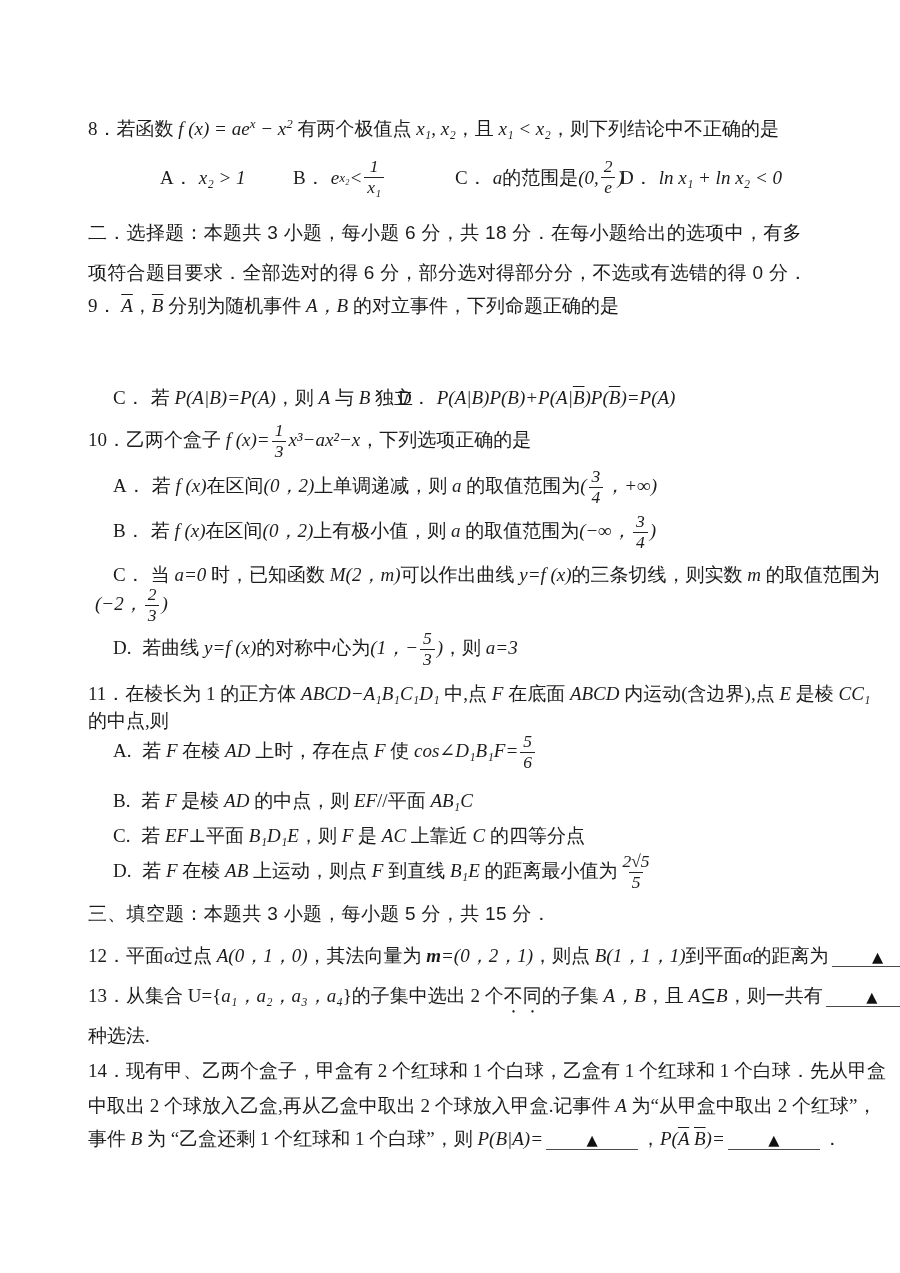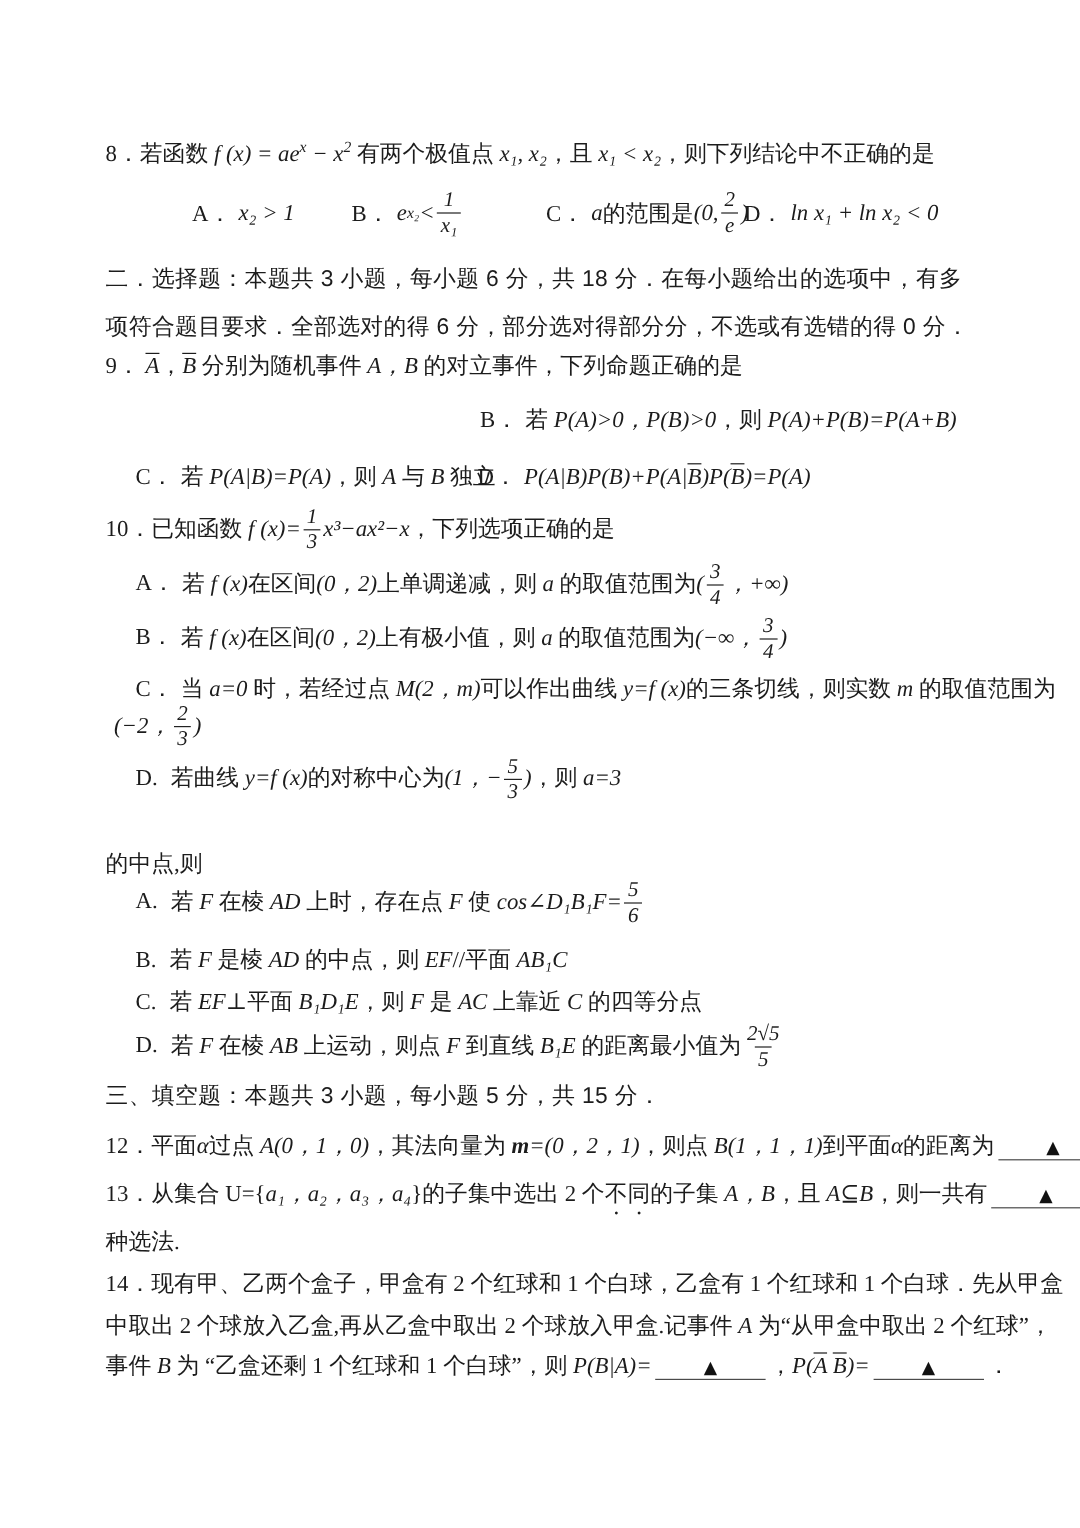--- a/index.html
+++ b/index.html
@@ -84,64 +84,64 @@
     <span class="cn lbl">D．</span>
       <span class="m">ln x₁ + ln x₂ &lt; 0</span>
   </div>
 
   <div class="line heading" style="top:220px">二．选择题：本题共 3 小题，每小题 6 分，共 18 分．在每小题给出的选项中，有多</div>
   <div class="line heading" style="top:260px">项符合题目要求．全部选对的得 6 分，部分选对得部分分，不选或有选错的得 0 分．</div>
 
   <div class="line" style="top:293px">
     <span class="cn">9．</span>&nbsp;<span class="m ov">A</span><span class="cn">，</span><span class="m ov">B</span><span class="cn"> 分别为随机事件 </span><span class="m">A，B</span><span class="cn"> 的对立事件，下列命题正确的是</span>
   </div>
-  <div class="line" style="top:338px;left:400px">
-    <span class="cn lbl">B．</span><span class="cn">若 </span><span class="m">P(A)&gt;0，P(B)&gt;0</span><span class="cn">，则 </span><span class="m">P(A)+P(B)=P(A+B)</span>
-  </div>
   <div class="line opt-line" style="top:385px">
     <span class="cn lbl">C．</span><span class="cn">若 </span><span class="m">P(A|B)=P(A)</span><span class="cn">，则 </span><span class="m">A</span><span class="cn"> 与 </span><span class="m">B</span><span class="cn"> 独立</span>
   </div>
   <div class="line" style="top:385px;left:398px">
     <span class="cn lbl">D．</span><span class="m">P(A|B)P(B)+P(A|</span><span class="m ov">B</span><span class="m">)P(</span><span class="m ov">B</span><span class="m">)=P(A)</span>
   </div>
 
   <div class="line" style="top:422px">
-    <span class="cn">10．</span><span class="cn">已知函数 </span><span class="m">f (x)=</span><span class="frac">
+    <span class="cn">10．</span><span class="cn">乙两个盒子 </span><span class="m">f (x)=</span><span class="frac">
         <span class="fnum m">1</span>
         <span class="fden m">3</span>
       </span><span class="m">x³−ax²−x</span><span class="cn">，下列选项正确的是</span>
   </div>
   <div class="line opt-line" style="top:468px">
     <span class="cn lbl">A．</span><span class="cn">若 </span><span class="m">f (x)</span><span class="cn">在区间</span><span class="m">(0，2)</span><span class="cn">上单调递减，则 </span><span class="m">a</span><span class="cn"> 的取值范围为</span><span class="m">(</span><span class="frac">
         <span class="fnum m">3</span>
         <span class="fden m">4</span>
       </span><span class="m">，+∞)</span>
   </div>
   <div class="line opt-line" style="top:513px">
     <span class="cn lbl">B．</span><span class="cn">若 </span><span class="m">f (x)</span><span class="cn">在区间</span><span class="m">(0，2)</span><span class="cn">上有极小值，则 </span><span class="m">a</span><span class="cn"> 的取值范围为</span><span class="m">(−∞，</span><span class="frac">
         <span class="fnum m">3</span>
         <span class="fden m">4</span>
       </span><span class="m">)</span>
   </div>
   <div class="line opt-line" style="top:562px">
-    <span class="cn lbl">C．</span><span class="cn">当 </span><span class="m">a=0</span><span class="cn"> 时，若经过点 </span><span class="m">M(2，m)</span><span class="cn">可以作出曲线 </span><span class="m">y=f (x)</span><span class="cn">的三条切线，则实数 </span><span class="m">m</span><span class="cn"> 的取值范围为</span>
+    <span class="cn lbl">C．</span><span class="cn">当 </span><span class="m">a=0</span><span class="cn"> 时，已知函数 </span><span class="m">M(2，m)</span><span class="cn">可以作出曲线 </span><span class="m">y=f (x)</span><span class="cn">的三条切线，则实数 </span><span class="m">m</span><span class="cn"> 的取值范围为</span>
   </div>
   <div class="line" style="top:586px;left:95px">
     <span class="m">(−2，</span><span class="frac">
         <span class="fnum m">2</span>
         <span class="fden m">3</span>
       </span><span class="m">)</span>
   </div>
   <div class="line opt-line" style="top:630px">
     <span class="cn lbl">D. </span><span class="cn">若曲线 </span><span class="m">y=f (x)</span><span class="cn">的对称中心为</span><span class="m">(1，−</span><span class="frac">
         <span class="fnum m">5</span>
         <span class="fden m">3</span>
       </span><span class="m">)</span><span class="cn">，则 </span><span class="m">a=3</span>
   </div>
 
+  <div class="line" style="top:681px">
+    <span class="cn">11．</span><span class="cn">在棱长为 1 的正方体 </span><span class="m">ABCD−A₁B₁C₁D₁</span><span class="cn"> 中,点 </span><span class="m">F</span><span class="cn"> 在底面 </span><span class="m">ABCD</span><span class="cn"> 内运动(含边界),点 </span><span class="m">E</span><span class="cn"> 是棱 </span><span class="m">CC₁</span>
+  </div>
   <div class="line" style="top:708px">的中点,则</div>
   <div class="line opt-line" style="top:733px">
     <span class="cn lbl">A. </span><span class="cn">若 </span><span class="m">F</span><span class="cn"> 在棱 </span><span class="m">AD</span><span class="cn"> 上时，存在点 </span><span class="m">F</span><span class="cn"> 使 </span><span class="m">cos∠D₁B₁F=</span><span class="frac">
         <span class="fnum m">5</span>
         <span class="fden m">6</span>
       </span>
   </div>
   <div class="line opt-line" style="top:823px">
     <span class="cn lbl">C. </span><span class="cn">若 </span><span class="m">EF</span><span class="cn">⊥平面 </span><span class="m">B₁D₁E</span><span class="cn">，则 </span><span class="m">F</span><span class="cn"> 是 </span><span class="m">AC</span><span class="cn"> 上靠近 </span><span class="m">C</span><span class="cn"> 的四等分点</span>
   </div>

